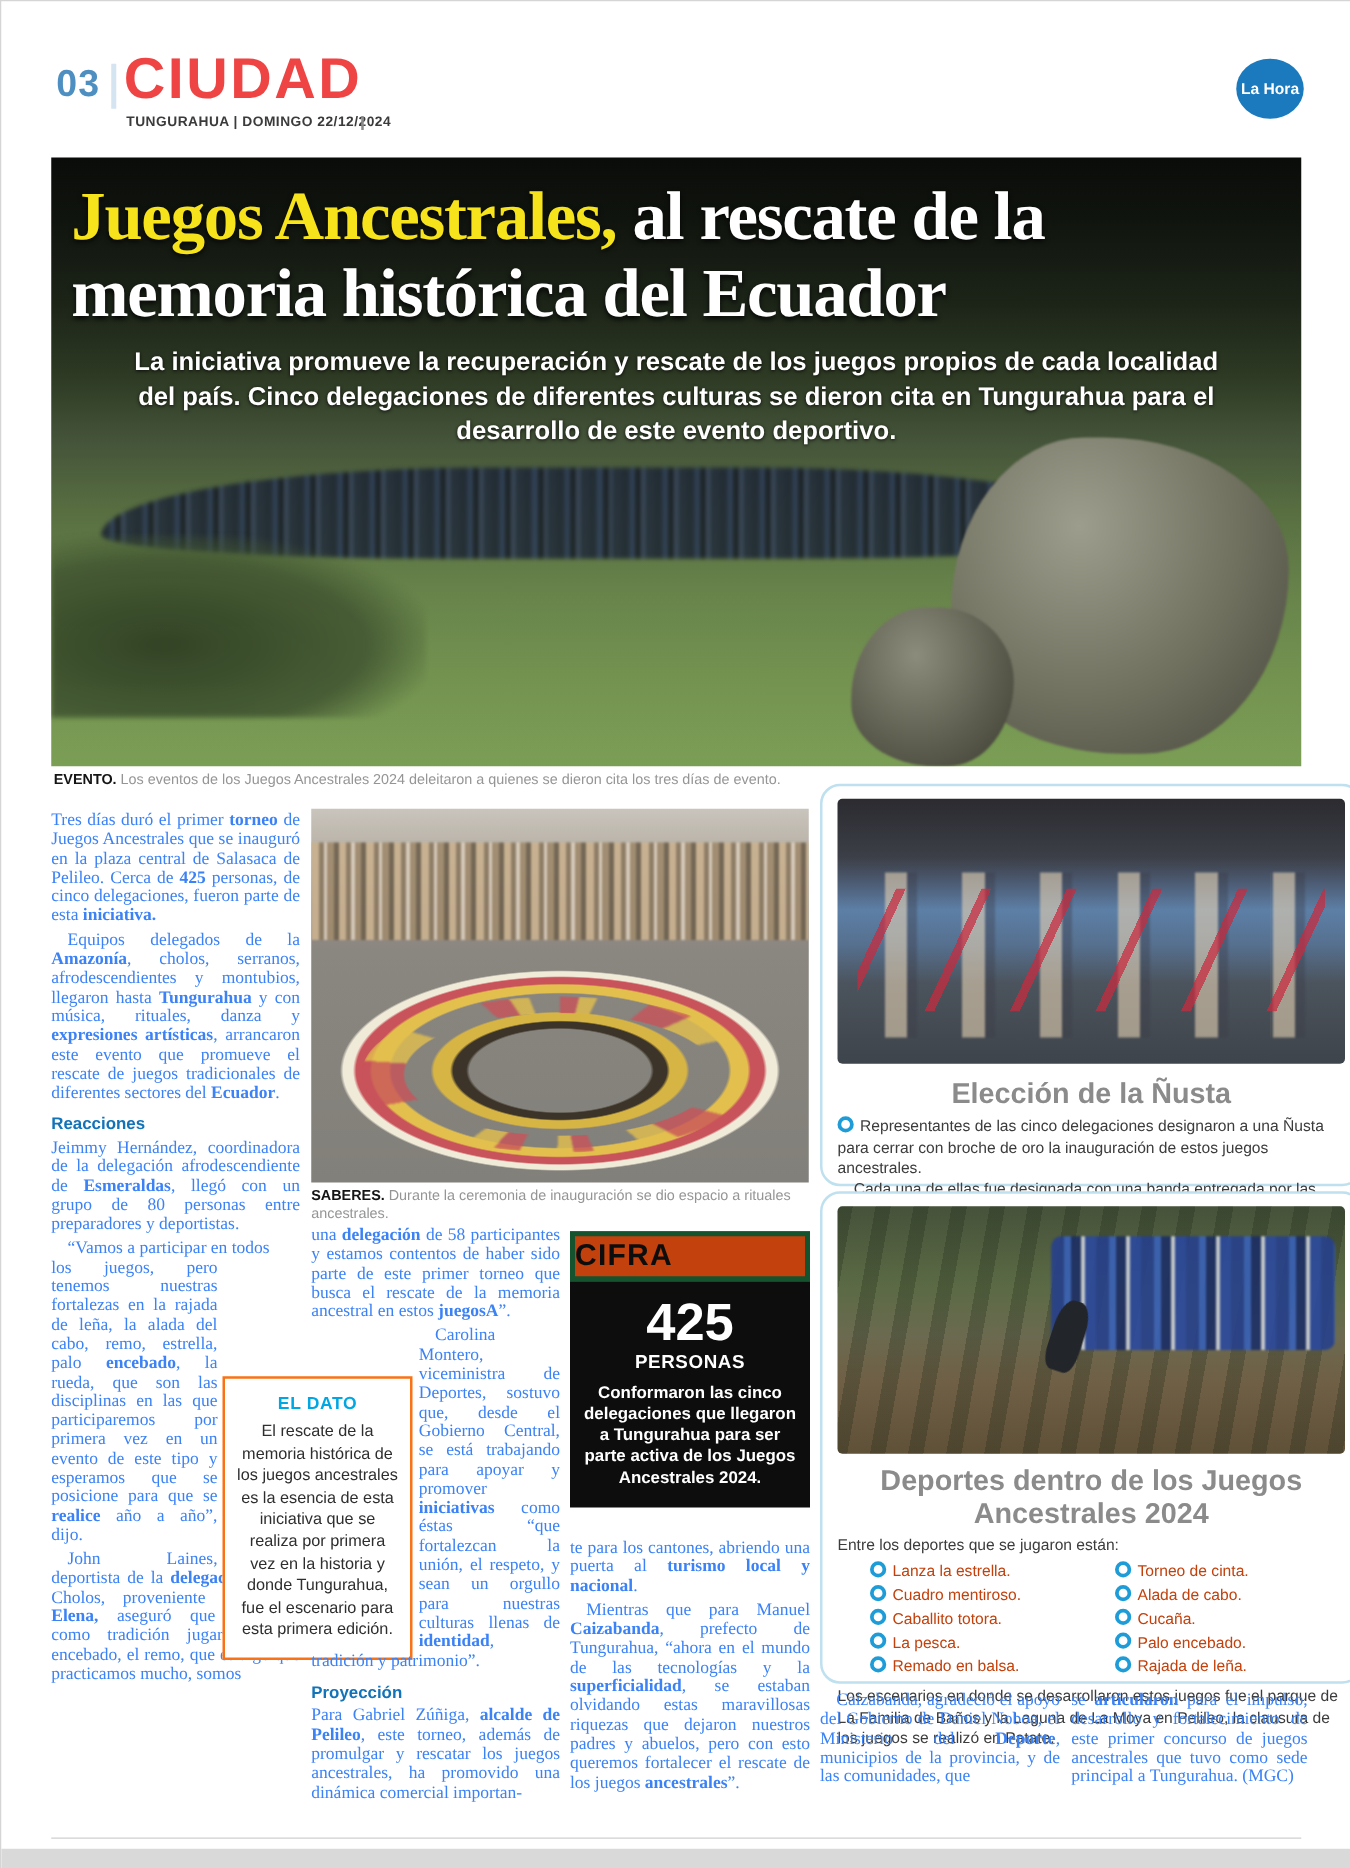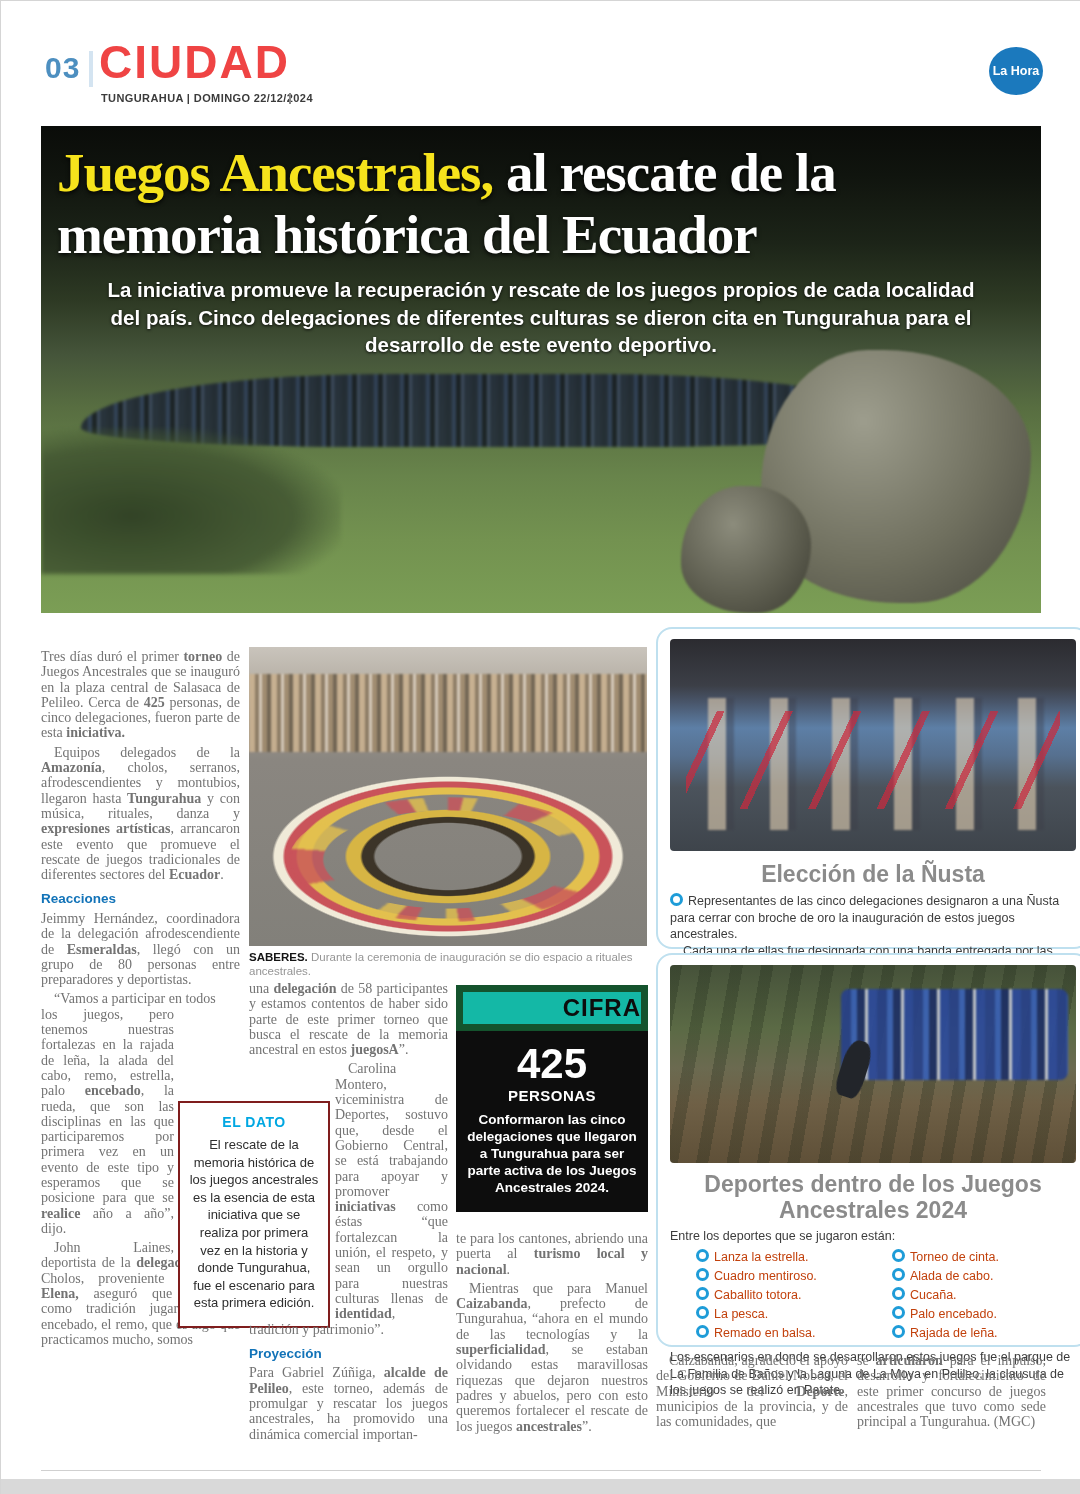--- a/index.html
+++ b/index.html
@@ -34,34 +34,34 @@
         text-shadow:0 2px 4px rgba(0,0,0,.85);}
   .hero-title .hl{color:#f6e31c;}
   .hero-sub{position:relative;z-index:3;margin:10px auto 0;max-width:900px;text-align:center;
         font:700 20.5px/1.34 "Liberation Sans",sans-serif;color:#fff;
         text-shadow:0 1px 3px rgba(0,0,0,.85);}
   
   .cap{position:absolute;font:400 11.5px/1.25 "Liberation Sans",sans-serif;color:#959595;}
   .cap b{color:#141414;font-weight:800;}
   
   .flow{position:absolute;}
-  .bp{font:400 14px/15.3px "Liberation Serif",serif;color:#737373;text-align:justify;margin:0 0 4px;}
+  .bp{font:400 14px/15.3px "Liberation Serif",serif;color:#3b82f6;text-align:justify;margin:0 0 4px;}
   .bp .b{font-weight:700;}
   .ind{text-indent:13px;}
   .kick{font:700 13.5px/1 "Liberation Sans",sans-serif;color:#1273b8;margin:10px 0 5px;}
   .cut-r{float:right;width:66px;height:242px;}
   .cut-l{float:left;width:86px;height:252px;}
   
   .eldato{position:absolute;left:177px;top:1100px;width:152px;background:#fff;
-        border:2px solid #7f1d1d;padding:12px 8px 14px;text-align:center;box-sizing:border-box;}
+        border:2px solid #f97316;padding:12px 8px 14px;text-align:center;box-sizing:border-box;}
   .eldato-title{font:800 14px/1 "Liberation Sans",sans-serif;color:#00a7e2;letter-spacing:.5px;margin:0 0 7px;}
   .eldato-body{font:400 13px/17.6px "Liberation Sans",sans-serif;color:#2e2e2e;margin:0;}
   
   .cifra{position:absolute;left:455px;top:984px;width:192px;box-sizing:border-box;}
-  .cifra-head{background:#14b8a6;border:7px solid #14532d;text-align:right;
+  .cifra-head{background:#c2410c;border:4px solid #14532d;text-align:left;
         font:800 24px/1 "Liberation Sans",sans-serif;color:#0d0d0d;padding:4px 0;letter-spacing:1px;}
   .cifra-body{background:#0d0d0d;color:#fff;text-align:center;padding:12px 10px 16px;}
   .cifra-num{font:800 42px/1 "Liberation Sans",sans-serif;margin:0;}
   .cifra-unit{font:800 15px/1.2 "Liberation Sans",sans-serif;letter-spacing:.5px;margin:2px 0 6px;}
   .cifra-text{font:700 13.5px/17px "Liberation Sans",sans-serif;margin:0;}
   
   .card{position:absolute;left:655px;width:434px;border:2px solid #bfe0ef;border-radius:16px;
         background:#fff;box-sizing:border-box;padding:10px 12px 12px;}
   .card-photo{width:100%;border-radius:4px;position:relative;overflow:hidden;}
   .card-h{font:800 23px/1.15 "Liberation Sans",sans-serif;color:#8b8b8b;text-align:center;margin:10px 0 6px;}
@@ -113,20 +113,23 @@
 
   <div class="hero">
     <div class="hero-crowd"></div>
     <div class="hero-rock1"></div>
     <div class="hero-rock2"></div>
     <div class="hero-bush"></div>
     <h1 class="hero-title"><span class="hl">Juegos Ancestrales,</span><span> al rescate de la</span><br>
       <span>memoria histórica del Ecuador</span></h1>
     <p class="hero-sub">La iniciativa promueve la recuperación y rescate de los juegos propios de cada localidad del país. Cinco delegaciones de diferentes culturas se dieron cita en Tungurahua para el desarrollo de este evento deportivo.</p>
   </div>
+  <div class="cap" style="left:42px;top:616px;width:760px;">
+    <b>EVENTO.</b><span> Los eventos de los Juegos Ancestrales 2024 deleitaron a quienes se dieron cita los tres días de evento.</span>
+  </div>
 
   <div class="flow" style="left:40px;top:648px;width:199px;">
     <p class="bp"><span>Tres días duró el primer </span><span class="b">torneo</span><span> de Juegos Ancestrales que se inauguró en la plaza central de Salasaca de Pelileo. Cerca de </span><span class="b">425</span><span> personas, de cinco delegaciones, fueron parte de esta </span><span class="b">iniciativa.</span></p>
     <p class="bp ind"><span>Equipos delegados de la </span><span class="b">Amazonía</span><span>, cholos, serranos, afrodescendientes y montubios, llegaron hasta </span><span class="b">Tungurahua</span><span> y con música, rituales, danza y </span><span class="b">expresiones artísticas</span><span>, arrancaron este evento que promueve el rescate de juegos tradicionales de diferentes sectores del </span><span class="b">Ecuador</span><span>.</span></p>
     <h3 class="kick">Reacciones</h3>
     <p class="bp"><span>Jeimmy Hernández, coordinadora de la delegación afrodescendiente de </span><span class="b">Esmeraldas</span><span>, llegó con un grupo de 80 personas entre preparadores y deportistas.</span></p>
     <p class="bp ind" style="margin-bottom:0;"><span>“Vamos a participar en todos</span></p>
     <p class="bp"><span class="cut-r"></span><span>los juegos, pero tenemos nuestras fortalezas en la rajada de leña, la alada del cabo, remo, estrella, palo </span><span class="b">encebado</span><span>, la rueda, que son las disciplinas en las que participaremos por primera vez en un evento de este tipo y esperamos que se posicione para que se </span><span class="b">realice</span><span> año a año”, dijo.</span></p>
     <p class="bp ind"><span>John Laines, deportista de la </span><span class="b">delegación</span><span> de los Cholos, proveniente de </span><span class="b">Santa Elena,</span><span> aseguró que “tenemos como tradición jugar al palo encebado, el remo, que es algo que practicamos mucho, somos</span></p>
   </div>

